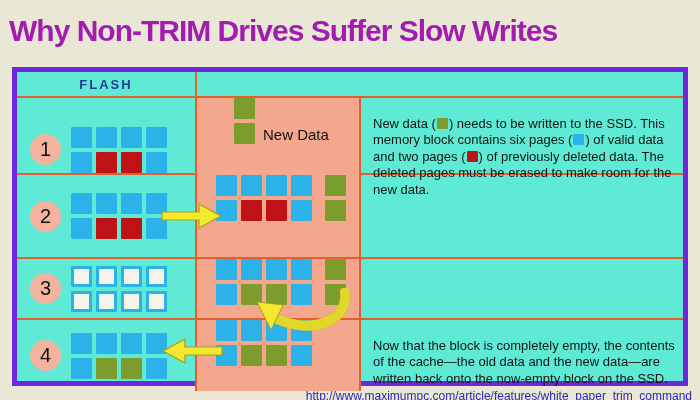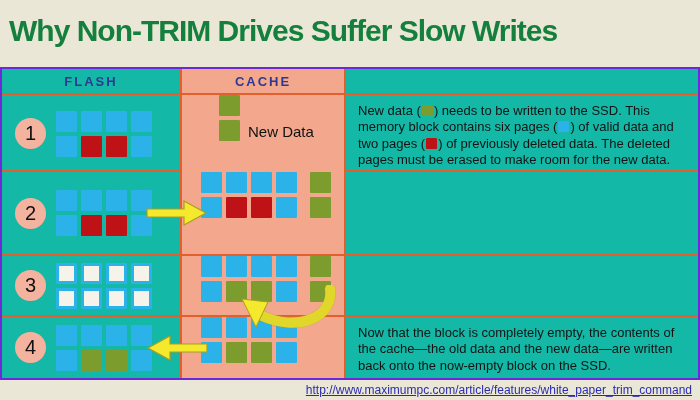--- a/index.html
+++ b/index.html
@@ -3,37 +3,37 @@
 <meta charset="utf-8">
 <style>
   html,body{margin:0;padding:0}
   body{
     width:700px;height:400px;overflow:hidden;position:relative;
     background:#eae7d7;
     font-family:"Liberation Sans","DejaVu Sans",sans-serif;
   }
   .title{
     box-sizing:border-box;height:67px;padding:14px 0 12px 9px;
-    font-size:30px;font-weight:700;letter-spacing:-1px;color:#15803d;
+    font-size:30px;font-weight:700;letter-spacing:-1px;color:#a21caf;
     white-space:nowrap;
   }
   .table{
-    margin:0 0;border:2px solid #6d28d9;background:#14b8a6;
+    margin:0 12px;border:5px solid #6d28d9;background:#5eead4;
   }
   .trow{
     display:grid;grid-template-columns:180px 164px 1fr;
     border-bottom:2px solid #e25f2e;position:relative;box-sizing:border-box;
   }
   .trow:last-child{border-bottom:none}
   .hrow{height:26px}
   .r1{height:77px}.r2{height:84px}.r3{height:61px}.r4{height:61px}
   .cell{box-sizing:border-box;min-width:0}
   .c1{border-right:2px solid #e25f2e;display:flex;align-items:center}
   .c2{border-right:2px solid #e25f2e;background:#f3a88d;display:flex;align-items:flex-start;position:relative}
-  .c3{padding:8px 8px 4px 12px;font-size:13px;line-height:1.26;color:#141414}
+  .c3{padding:18px 8px 4px 12px;font-size:13px;line-height:1.26;color:#141414}
   .hc{display:flex;align-items:center;justify-content:center;
       font-weight:700;color:#2b3a94;font-size:13px;letter-spacing:2px}
   .num{
     width:31px;height:31px;border-radius:50%;background:#f4b39e;flex:none;
     display:flex;align-items:center;justify-content:center;
     font-size:20px;color:#111;margin-left:13px;
   }
   .grid4{display:grid;grid-template-columns:repeat(4,21px);gap:4px;margin-left:10px}
   .stack2{display:grid;grid-template-columns:21px;gap:4px}
   .blk{width:21px;height:21px;box-sizing:border-box;border-radius:1px}
@@ -62,21 +62,20 @@
 </style>
 </head>
 <body>
 
 <div class="title">Why Non-TRIM Drives Suffer Slow Writes</div>
 
 <div class="table">
 
   <div class="trow hrow">
     <div class="cell c1 hc">FLASH</div>
-    <div class="cell c2 hc">CACHE</div>
     <div class="cell hc"></div>
   </div>
 
   <div class="trow r1">
     <div class="cell c1">
       <div class="num">1</div>
       <div class="grid4">
           <span class="blk blue"></span>
           <span class="blk blue"></span>
           <span class="blk blue"></span>

